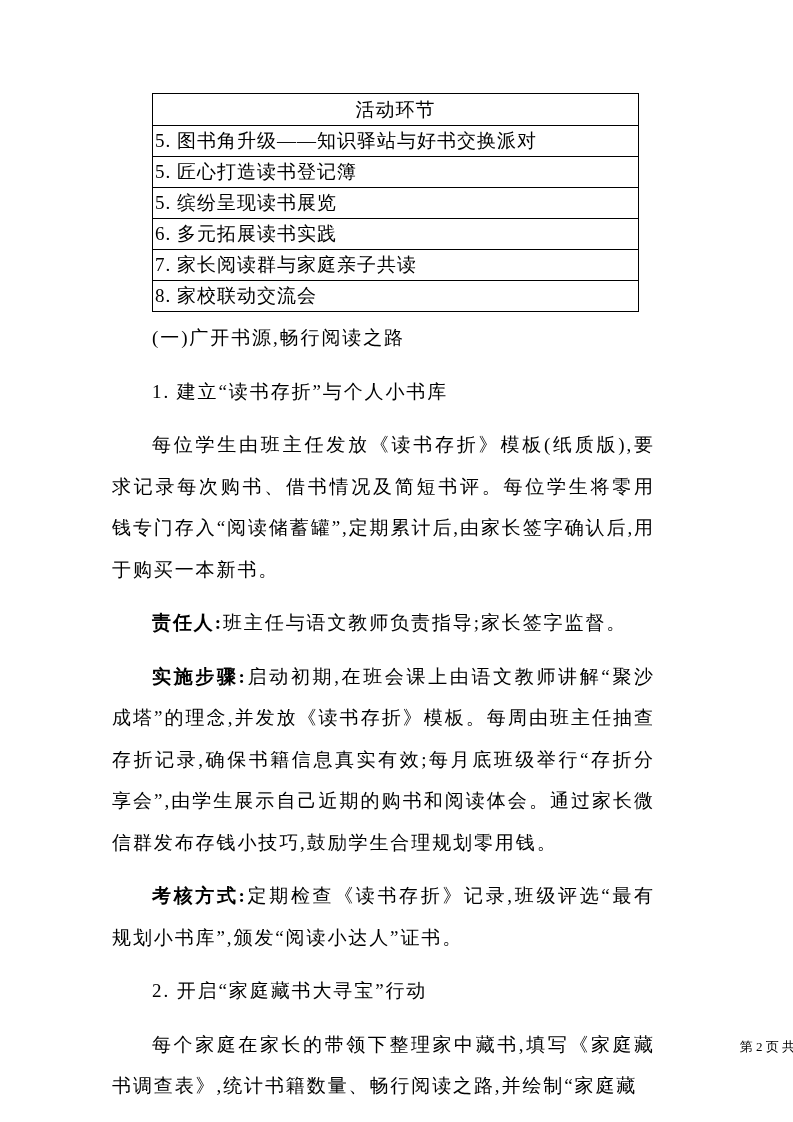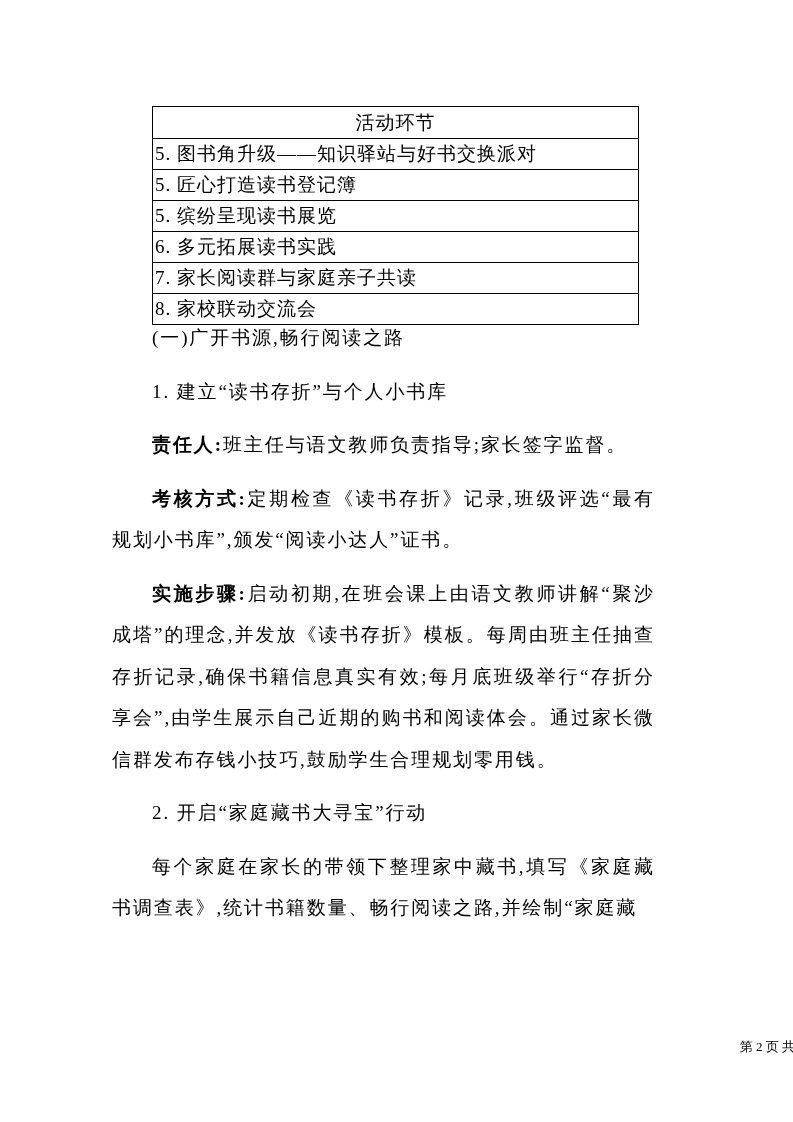--- a/index.html
+++ b/index.html
@@ -12,21 +12,21 @@
     width: 793px;
     height: 1122px;
     background: #ffffff;
     color: #000000;
     font-family: "Liberation Serif", "DejaVu Serif", serif;
     overflow: hidden;
   }
   table.activity-table {
     position: absolute;
     left: 152px;
-    top: 106px;
+    top: 93px;
     width: 487px;
     border-collapse: collapse;
     table-layout: fixed;
   }
   table.activity-table td {
     border: 1.5px solid #000000;
     font-size: 19px;
     letter-spacing: 1px;
     padding: 1px 2px;
     height: 28px;
@@ -93,23 +93,24 @@
     </tr>
     <tr>
       <td>8. 家校联动交流会</td>
     </tr>
   </tbody>
     </table>
 
   <div class="content">
     <p class="para">(一)广开书源,畅行阅读之路</p>
     <p class="para">1. 建立“读书存折”与个人小书库</p>
+    <p class="para">每位学生由班主任发放《读书存折》模板(纸质版),要求记录每次购书、借书情况及简短书评。每位学生将零用钱专门存入“阅读储蓄罐”,定期累计后,由家长签字确认后,用于购买一本新书。</p>
     <p class="para"><span class="bold-label">责任人:</span><span>班主任与语文教师负责指导;家长签字监督。</span></p>
+    <p class="para"><span class="bold-label">实施步骤:</span><span>启动初期,在班会课上由语文教师讲解“聚沙成塔”的理念,并发放《读书存折》模板。每周由班主任抽查存折记录,确保书籍信息真实有效;每月底班级举行“存折分享会”,由学生展示自己近期的购书和阅读体会。通过家长微信群发布存钱小技巧,鼓励学生合理规划零用钱。</span></p>
     <p class="para"><span class="bold-label">考核方式:</span><span>定期检查《读书存折》记录,班级评选“最有规划小书库”,颁发“阅读小达人”证书。</span></p>
-    <p class="para"><span class="bold-label">实施步骤:</span><span>启动初期,在班会课上由语文教师讲解“聚沙成塔”的理念,并发放《读书存折》模板。每周由班主任抽查存折记录,确保书籍信息真实有效;每月底班级举行“存折分享会”,由学生展示自己近期的购书和阅读体会。通过家长微信群发布存钱小技巧,鼓励学生合理规划零用钱。</span></p>
     <p class="para">2. 开启“家庭藏书大寻宝”行动</p>
     <p class="para">每个家庭在家长的带领下整理家中藏书,填写《家庭藏书调查表》,统计书籍数量、畅行阅读之路,并绘制“家庭藏</p>
   </div>
 
   <div class="footer">
     <span>第 2 页 共 8 页</span>
   </div>
 
 </div>
 

